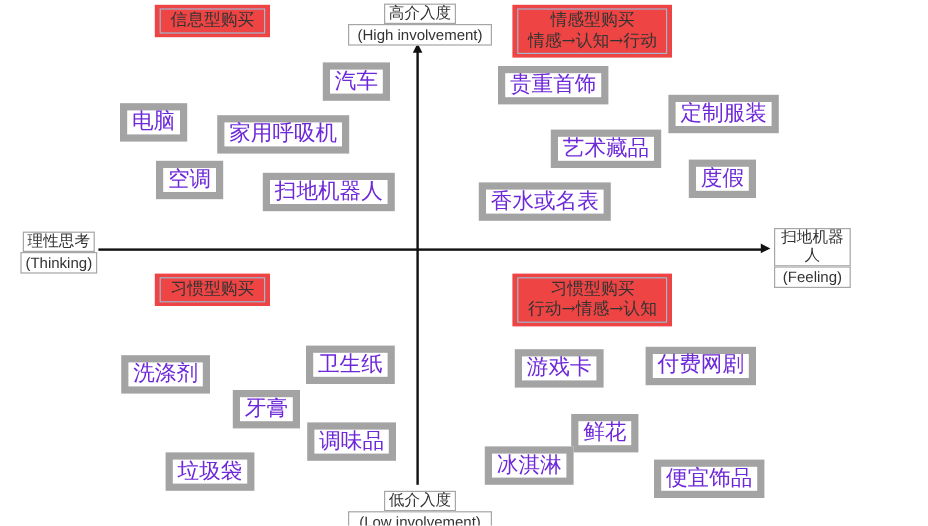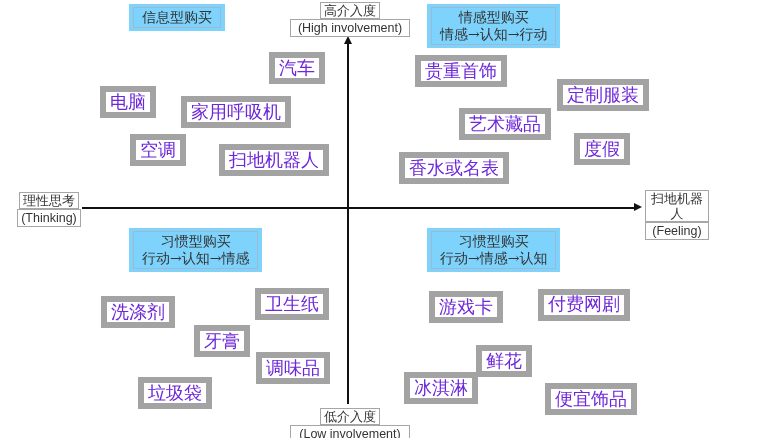--- a/index.html
+++ b/index.html
@@ -3,21 +3,21 @@
 <meta charset="utf-8">
 <style>
   * { box-sizing: border-box; margin: 0; padding: 0; }
   html, body { width: 773px; height: 438px; background: #ffffff; overflow: hidden; }
   body { position: relative; font-family: "DejaVu Serif", "Liberation Serif", serif; color: #333; }
   .abs { position: absolute; }
   .axis-h { left: 82px; top: 207px; width: 556px; height: 1.5px; background: #111; }
   .axis-h-arrow { left: 634px; top: 203px; width: 0; height: 0; border-top: 4px solid transparent; border-bottom: 4px solid transparent; border-left: 8px solid #111; }
   .axis-v { left: 347px; top: 42px; width: 1.5px; height: 362px; background: #111; }
   .axis-v-arrow { left: 344px; top: 36px; width: 0; height: 0; border-left: 4px solid transparent; border-right: 4px solid transparent; border-bottom: 8px solid #111; }
-  .quad { background: #7dd3fc; padding: 3px 4px; }
+  .quad { background: #ef4444; padding: 3px 4px; }
   .quad-inner { border: 1px solid #9fb7cf; text-align: center; font-size: 14px; line-height: 17px; padding: 1px 8px; color: #333; white-space: nowrap; }
   .item { border: 6px solid #a3a3a3; background: #fff; font-size: 18px; line-height: 18px; padding: 1px 4px; white-space: nowrap; color: #6d28d9; }
   .axis-label { text-align: center; }
   .axis-label .zh { border: 1px solid #a6a6a6; font-size: 13px; line-height: 15px; padding: 0 3px; display: inline-block; background: #fff; }
   .axis-label .en { border: 1px solid #a6a6a6; font-family: "Liberation Sans", "DejaVu Sans", sans-serif; font-size: 12.5px; line-height: 16px; padding: 0 2px; display: block; background: #fff; white-space: nowrap; }
 </style>
 </head>
 <body>
 
 <div class="abs axis-h"></div>
@@ -49,21 +49,20 @@
 </div>
 <div class="abs quad" style="left:427px; top:4px;">
   <div class="quad-inner">
     <div>情感型购买</div>
     <div>情感→认知→行动</div>
   </div>
 </div>
 <div class="abs quad" style="left:129px; top:228px;">
   <div class="quad-inner">
     <div>习惯型购买</div>
-    <div>行动→认知→情感</div>
   </div>
 </div>
 <div class="abs quad" style="left:427px; top:228px;">
   <div class="quad-inner">
     <div>习惯型购买</div>
     <div>行动→情感→认知</div>
   </div>
 </div>
 
 <div class="abs item" style="left:269px; top:52px;">汽车</div>

